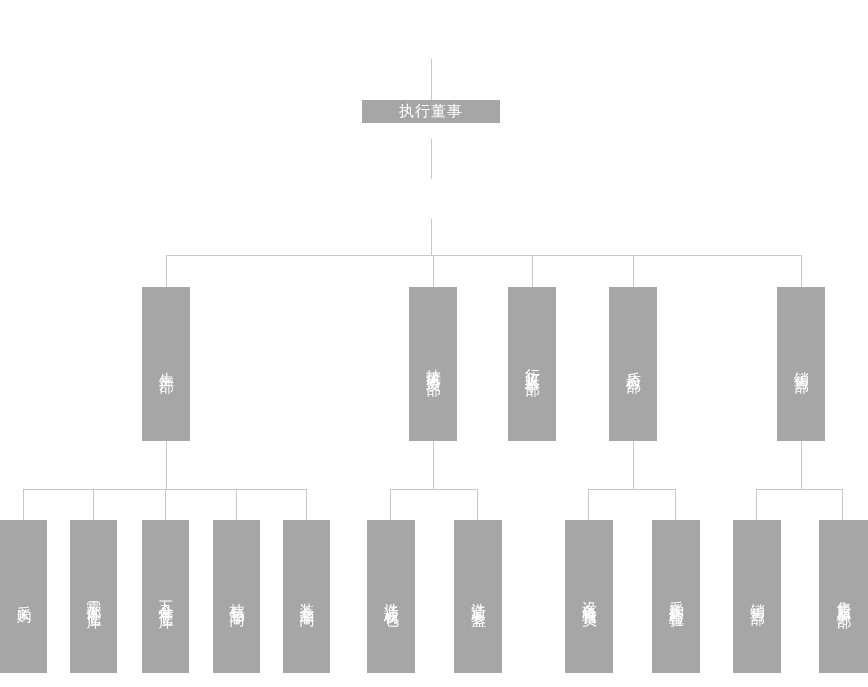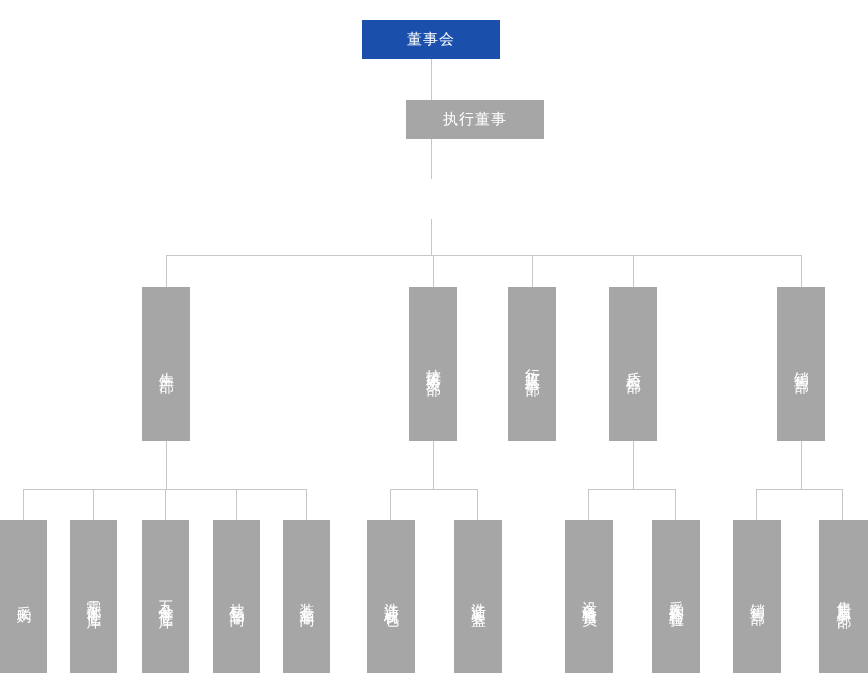--- a/index.html
+++ b/index.html
@@ -66,24 +66,21 @@
   <div class="line" style="left:165px; top:489px; width:1px; height:31px;"></div>
   <div class="line" style="left:236px; top:489px; width:1px; height:31px;"></div>
   <div class="line" style="left:306px; top:489px; width:1px; height:31px;"></div>
   <div class="line" style="left:390px; top:489px; width:1px; height:31px;"></div>
   <div class="line" style="left:477px; top:489px; width:1px; height:31px;"></div>
   <div class="line" style="left:588px; top:489px; width:1px; height:31px;"></div>
   <div class="line" style="left:675px; top:489px; width:1px; height:31px;"></div>
   <div class="line" style="left:756px; top:489px; width:1px; height:31px;"></div>
   <div class="line" style="left:842px; top:489px; width:1px; height:31px;"></div>
 
-  <div class="node root" style="left:362px; top:20px; width:138px; height:39px;">
-    <span class="h-label">董事会</span>
-  </div>
-  <div class="node gray" style="left:362px; top:100px; width:138px; height:39px;margin-left:44px;">
+  <div class="node gray" style="left:362px; top:100px; width:138px; height:23px;">
     <span class="h-label">执行董事</span>
   </div>
 
   <div class="node gray" style="left:142px; top:287px; width:48px; height:154px;">
     <span class="v-label">生产部</span>
   </div>
   <div class="node gray" style="left:409px; top:287px; width:48px; height:154px;">
     <span class="v-label">技术研发部</span>
   </div>
   <div class="node gray" style="left:508px; top:287px; width:48px; height:154px;">

